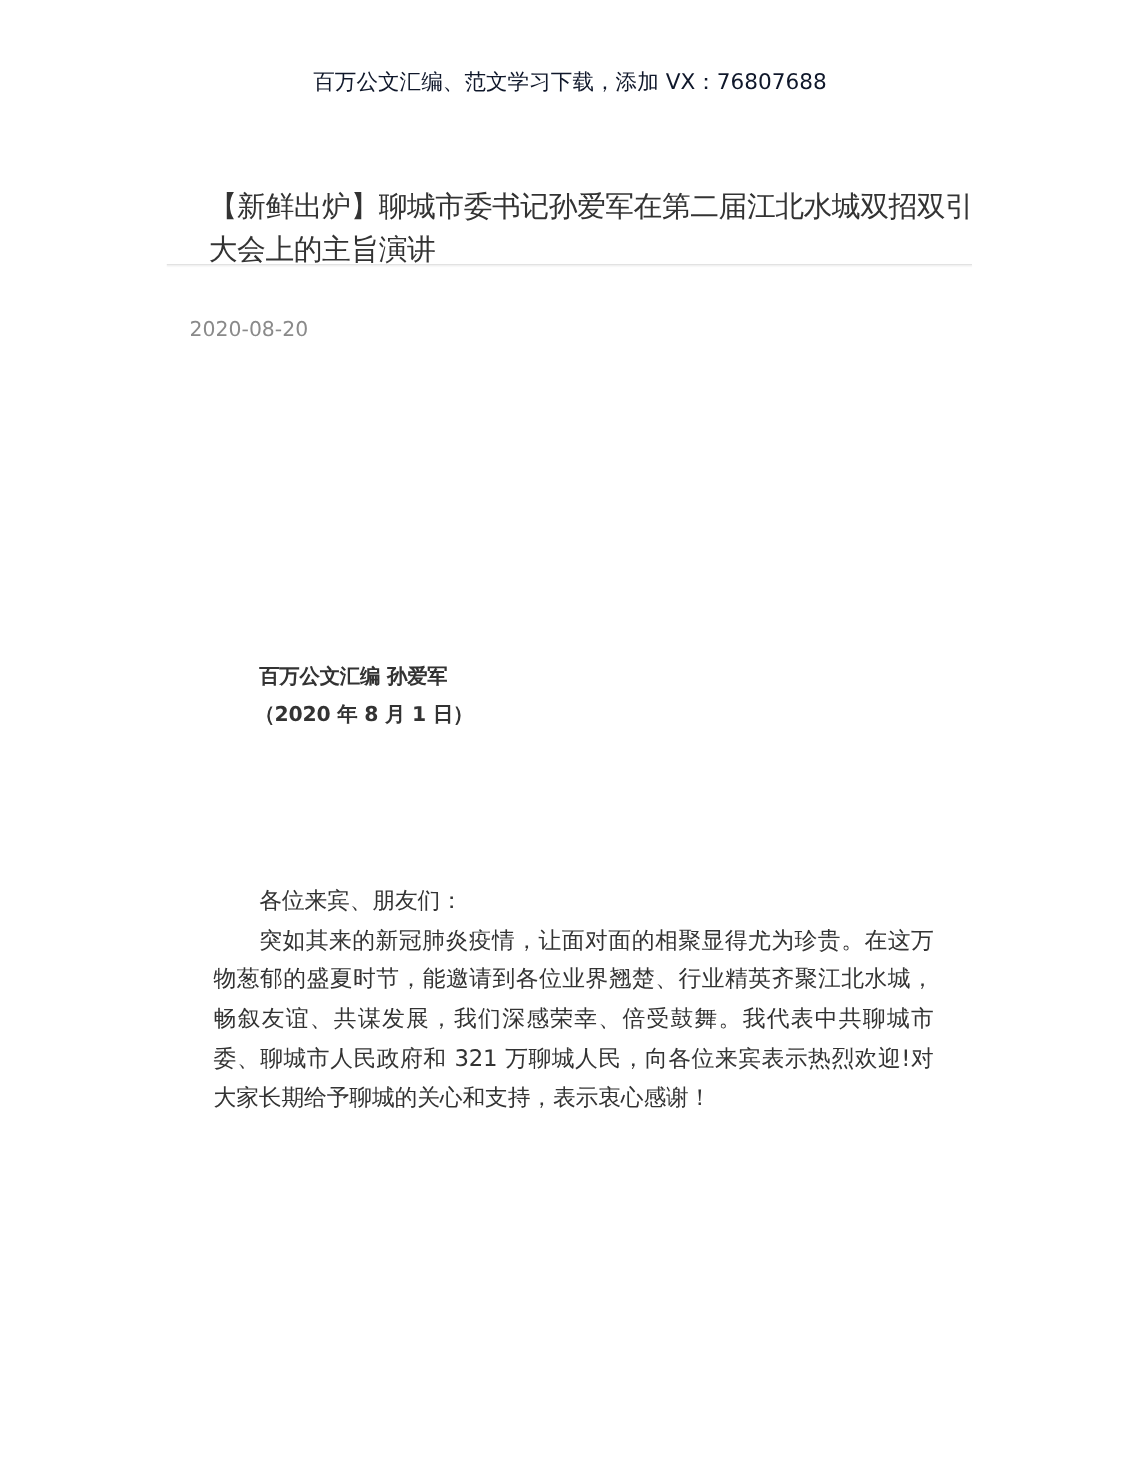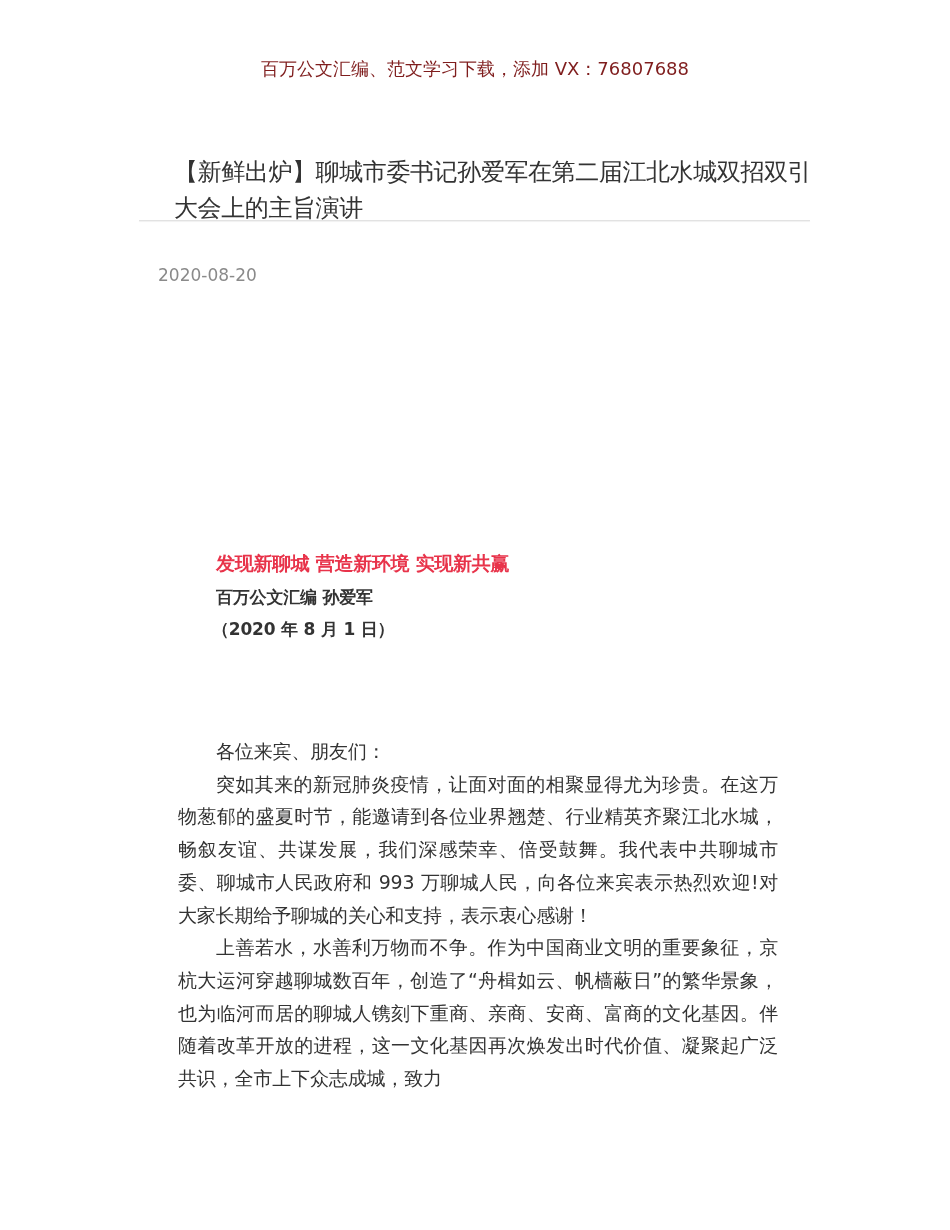--- a/index.html
+++ b/index.html
@@ -15,21 +15,21 @@
       font-family: "DejaVu Sans", "Liberation Sans", sans-serif;
       color: #333333;
     }
     .banner {
       position: absolute;
       top: 56px;
       left: 0;
       width: 950px;
       text-align: center;
       font-size: 18px;
-      color: #7f1d1d;
+      color: #0f172a;
       line-height: 26px;
       letter-spacing: 0px;
     }
     .title {
       position: absolute;
       top: 138px;
       left: 158px;
       width: 650px;
       font-size: 24px;
       line-height: 36px;
@@ -97,22 +97,20 @@
 
 <div class="banner">百万公文汇编、范文学习下载，添加 VX：76807688</div>
 
 <h1 class="title" style="margin:16px;font-weight:normal;">【新鲜出炉】聊城市委书记孙爱军在第二届江北水城双招双引大会上的主旨演讲</h1>
 
 <div class="divider"></div>
 
 <div class="date">2020-08-20</div>
 
 <div class="heading-block">
-  <div class="headline">发现新聊城 营造新环境 实现新共赢</div>
   <div class="subline">百万公文汇编 孙爱军</div>
   <div class="subline" style="margin-left:-4px;">（2020 年 8 月 1 日）</div>
 </div>
 
 <div class="body-text">
   <p>各位来宾、朋友们：</p>
-  <p>突如其来的新冠肺炎疫情，让面对面的相聚显得尤为珍贵。在这万物葱郁的盛夏时节，能邀请到各位业界翘楚、行业精英齐聚江北水城，畅叙友谊、共谋发展，我们深感荣幸、倍受鼓舞。我代表中共聊城市委、聊城市人民政府和 993 万聊城人民，向各位来宾表示热烈欢迎!对大家长期给予聊城的关心和支持，表示衷心感谢！</p>
-  <p>上善若水，水善利万物而不争。作为中国商业文明的重要象征，京杭大运河穿越聊城数百年，创造了“舟楫如云、帆樯蔽日”的繁华景象，也为临河而居的聊城人镌刻下重商、亲商、安商、富商的文化基因。伴随着改革开放的进程，这一文化基因再次焕发出时代价值、凝聚起广泛共识，全市上下众志成城，致力</p>
+  <p>突如其来的新冠肺炎疫情，让面对面的相聚显得尤为珍贵。在这万物葱郁的盛夏时节，能邀请到各位业界翘楚、行业精英齐聚江北水城，畅叙友谊、共谋发展，我们深感荣幸、倍受鼓舞。我代表中共聊城市委、聊城市人民政府和 321 万聊城人民，向各位来宾表示热烈欢迎!对大家长期给予聊城的关心和支持，表示衷心感谢！</p>
 </div>
 
 </body></html>

